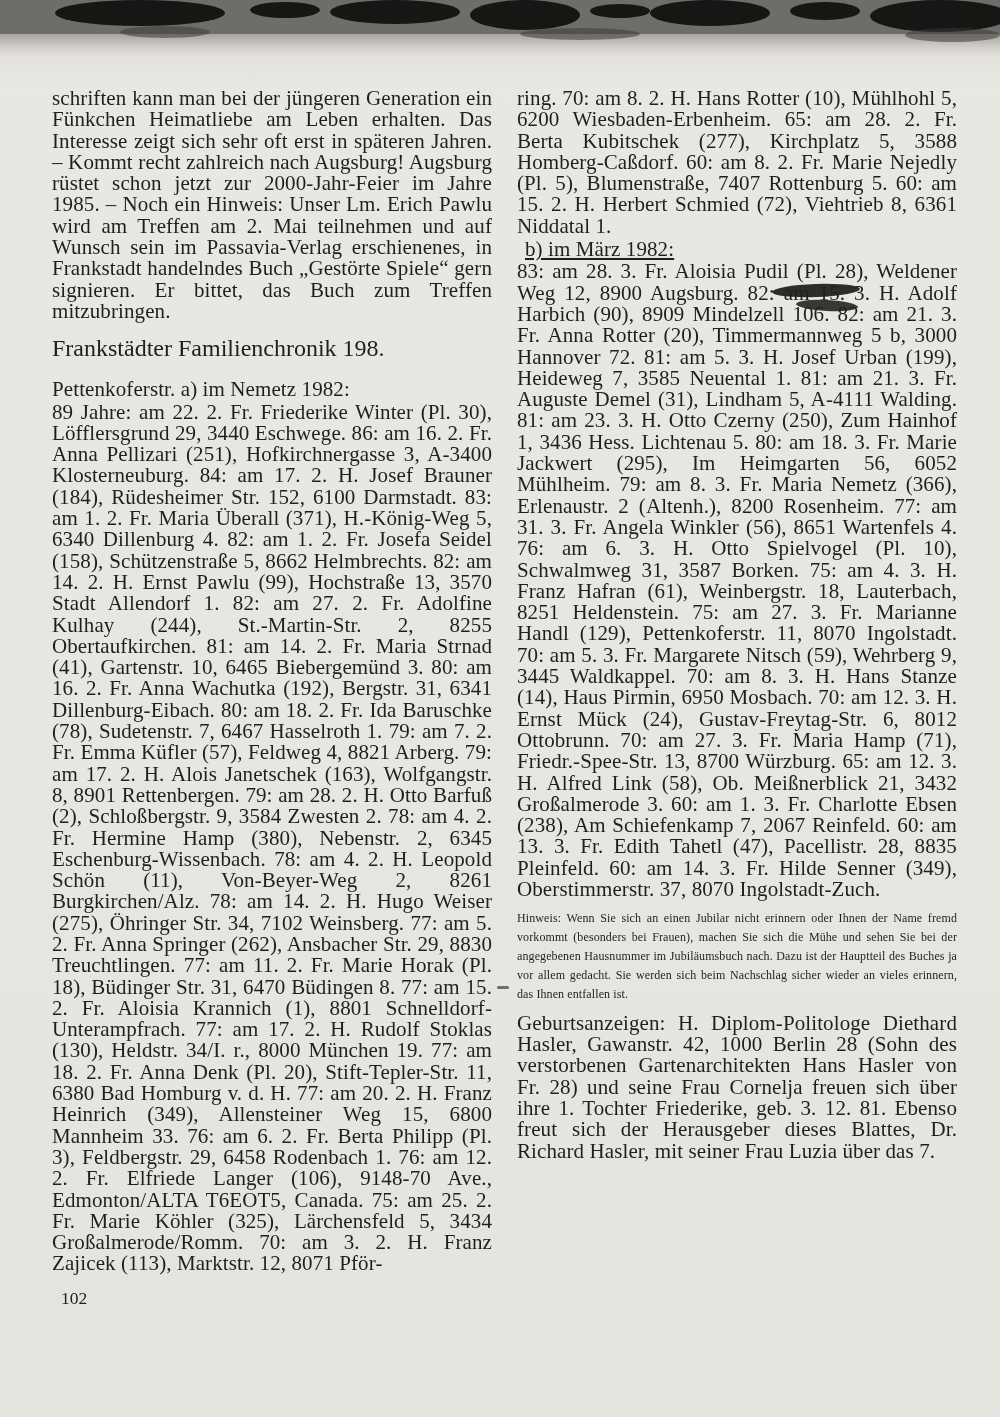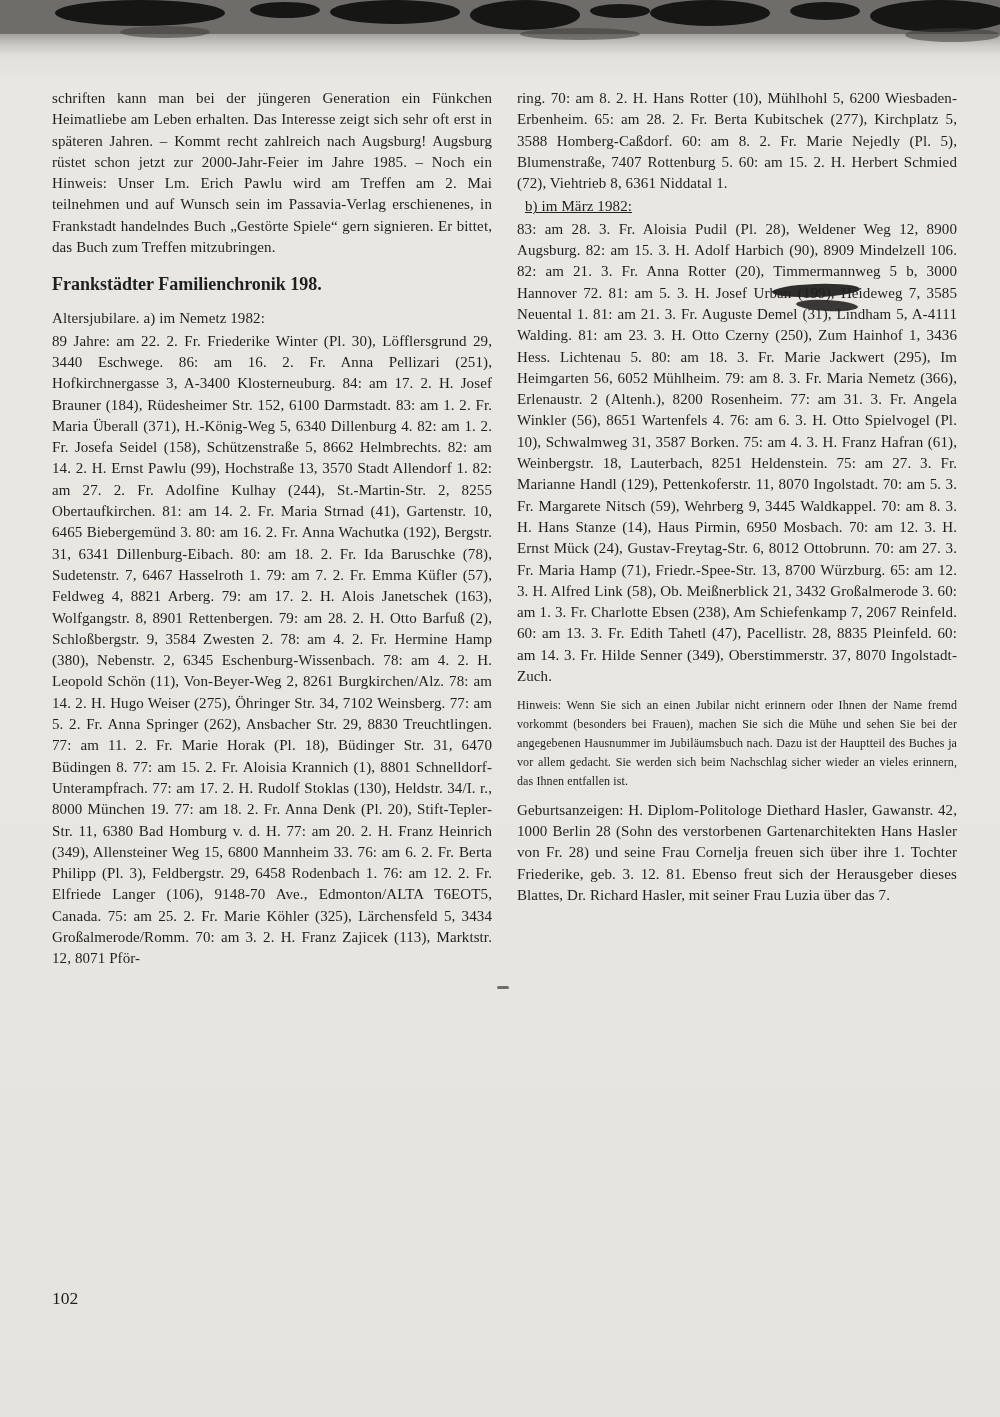--- a/index.html
+++ b/index.html
@@ -19,42 +19,42 @@
     background:linear-gradient(180deg,#a5a39e 0%,#cfccc7 55%,rgba(233,231,226,0) 100%);}
   .blob{position:absolute;background:#0c0c0c;border-radius:50%;opacity:.9;}
   .smudge{position:absolute;background:#3a3a38;border-radius:50%;opacity:.55;}
 
   .col{position:absolute;top:88px;width:440px;}
   .col-left{left:52px;}
   .col-right{left:517px;width:440px;}
 
   p.body{
     margin:0;
-    font-size:15px;
+    font-size:21px;
     line-height:21.3px;
     text-align:justify;
     letter-spacing:.1px;
   }
   p.body b{font-weight:400;}
   h2.heading{
-    margin:15px 0 13px 0;
-    font-size:18px;
+    margin:15px 0 20px 0;
+    font-size:24px;
     line-height:22px;
-    font-weight:700;
+    font-weight:400;
   }
   p.subhead{margin:0 0 1px 0;}
   p.maerz-head{margin:2px 0 1px 8px;text-decoration:underline;}
   p.small{
     font-size:12px;
     line-height:18.9px;
     margin:9px 0 9px 0;
   }
   p.geb{margin-top:0;}
   .pageno{
-    position:absolute;left:52px;top:1288px;
+    position:absolute;left:61px;top:1288px;
     font-size:17.5px;color:#1f1f1f;
   }
 </style>
 </head>
 <body>
 
 <div class="scan">
 
   <div class="scan-edge"></div>
   <div class="scan-edge-fade"></div>
@@ -70,21 +70,21 @@
   <div class="smudge" style="left:520px;top:28px;width:120px;height:12px;"></div>
   <div class="smudge" style="left:905px;top:28px;width:95px;height:14px;"></div>
 
   <div class="blob" style="left:772px;top:284px;width:88px;height:13px;transform:rotate(-2deg);opacity:.85;"></div>
   <div class="blob" style="left:796px;top:300px;width:62px;height:11px;transform:rotate(3deg);opacity:.8;"></div>
   <div class="smudge" style="left:497px;top:986px;width:12px;height:3px;border-radius:2px;opacity:.7;"></div>
 
   <div class="col col-left">
     <p class="body"><span>schriften kann man bei der jüngeren Generation ein Fünkchen Heimatliebe am Leben erhalten. Das Interesse zeigt sich sehr oft erst in späteren Jahren. – Kommt recht zahlreich nach Augsburg! Augsburg rüstet schon jetzt zur 2000-Jahr-Feier im Jahre 1985. – Noch ein Hinweis: Unser Lm. Erich Pawlu wird am Treffen am 2. Mai teilnehmen und auf Wunsch sein im Passavia-Verlag erschienenes, in Frankstadt handelndes Buch „Gestörte Spiele“ gern signieren. Er bittet, das Buch zum Treffen mitzubringen.</span></p>
     <h2 class="heading">Frankstädter Familienchronik 198.</h2>
-    <p class="body subhead"><b>Altersjubilare.</b><span> a) im Nemetz 1982:</span></p>
+    <p class="body subhead"><b>Pettenkoferstr.</b><span> a) im Nemetz 1982:</span></p>
     <p class="body"><span>89 Jahre: am 22. 2. Fr. </span><b>Friederike Winter</b><span> (Pl. 30), Löfflersgrund 29, 3440 Eschwege. 86: am 16. 2. Fr. </span><b>Anna Pellizari</b><span> (251), Hofkirchnergasse 3, A-3400 Klosterneuburg. 84: am 17. 2. H. </span><b>Josef Brauner</b><span> (184), Rüdesheimer Str. 152, 6100 Darmstadt. 83: am 1. 2. Fr. </span><b>Maria Überall</b><span> (371), H.-König-Weg 5, 6340 Dillenburg 4. 82: am 1. 2. Fr. </span><b>Josefa Seidel</b><span> (158), Schützenstraße 5, 8662 Helmbrechts. 82: am 14. 2. H. </span><b>Ernst Pawlu</b><span> (99), Hochstraße 13, 3570 Stadt Allendorf 1. 82: am 27. 2. Fr. </span><b>Adolfine Kulhay</b><span> (244), St.-Martin-Str. 2, 8255 Obertaufkirchen. 81: am 14. 2. Fr. </span><b>Maria Strnad</b><span> (41), Gartenstr. 10, 6465 Biebergemünd 3. 80: am 16. 2. Fr. </span><b>Anna Wachutka</b><span> (192), Bergstr. 31, 6341 Dillenburg-Eibach. 80: am 18. 2. Fr. </span><b>Ida Baruschke</b><span> (78), Sudetenstr. 7, 6467 Hasselroth 1. 79: am 7. 2. Fr. </span><b>Emma Küfler</b><span> (57), Feldweg 4, 8821 Arberg. 79: am 17. 2. H. </span><b>Alois Janetschek</b><span> (163), Wolfgangstr. 8, 8901 Rettenbergen. 79: am 28. 2. H. </span><b>Otto Barfuß</b><span> (2), Schloßbergstr. 9, 3584 Zwesten 2. 78: am 4. 2. Fr. </span><b>Hermine Hamp</b><span> (380), Nebenstr. 2, 6345 Eschenburg-Wissenbach. 78: am 4. 2. H. </span><b>Leopold Schön</b><span> (11), Von-Beyer-Weg 2, 8261 Burgkirchen/Alz. 78: am 14. 2. H. </span><b>Hugo Weiser</b><span> (275), Öhringer Str. 34, 7102 Weinsberg. 77: am 5. 2. Fr. </span><b>Anna Springer</b><span> (262), Ansbacher Str. 29, 8830 Treuchtlingen. 77: am 11. 2. Fr. </span><b>Marie Horak</b><span> (Pl. 18), Büdinger Str. 31, 6470 Büdingen 8. 77: am 15. 2. Fr. </span><b>Aloisia Krannich</b><span> (1), 8801 Schnelldorf-Unterampfrach. 77: am 17. 2. H. </span><b>Rudolf Stoklas</b><span> (130), Heldstr. 34/I. r., 8000 München 19. 77: am 18. 2. Fr. </span><b>Anna Denk</b><span> (Pl. 20), Stift-Tepler-Str. 11, 6380 Bad Homburg v. d. H. 77: am 20. 2. H. </span><b>Franz Heinrich</b><span> (349), Allensteiner Weg 15, 6800 Mannheim 33. 76: am 6. 2. Fr. </span><b>Berta Philipp</b><span> (Pl. 3), Feldbergstr. 29, 6458 Rodenbach 1. 76: am 12. 2. Fr. </span><b>Elfriede Langer</b><span> (106), 9148-70 Ave., Edmonton/ALTA T6EOT5, Canada. 75: am 25. 2. Fr. </span><b>Marie Köhler</b><span> (325), Lärchensfeld 5, 3434 Großalmerode/Romm. 70: am 3. 2. H. </span><b>Franz Zajicek</b><span> (113), Marktstr. 12, 8071 Pför-</span></p>
   </div>
 
   <div class="col col-right">
     <p class="body"><span>ring. 70: am 8. 2. H. </span><b>Hans Rotter</b><span> (10), Mühlhohl 5, 6200 Wiesbaden-Erbenheim. 65: am 28. 2. Fr. </span><b>Berta Kubitschek</b><span> (277), Kirchplatz 5, 3588 Homberg-Caßdorf. 60: am 8. 2. Fr. </span><b>Marie Nejedly</b><span> (Pl. 5), Blumenstraße, 7407 Rottenburg 5. 60: am 15. 2. H. </span><b>Herbert Schmied</b><span> (72), Viehtrieb 8, 6361 Niddatal 1.</span></p>
     <p class="body maerz-head">b) im März 1982:</p>
     <p class="body"><span>83: am 28. 3. Fr. </span><b>Aloisia Pudil</b><span> (Pl. 28), Weldener Weg 12, 8900 Augsburg. 82: am 15. 3. H. </span><b>Adolf Harbich</b><span> (90), 8909 Mindelzell 106. 82: am 21. 3. Fr. </span><b>Anna Rotter</b><span> (20), Timmermannweg 5 b, 3000 Hannover 72. 81: am 5. 3. H. </span><b>Josef Urban</b><span> (199), Heideweg 7, 3585 Neuental 1. 81: am 21. 3. Fr. </span><b>Auguste Demel</b><span> (31), Lindham 5, A-4111 Walding. 81: am 23. 3. H. </span><b>Otto Czerny</b><span> (250), Zum Hainhof 1, 3436 Hess. Lichtenau 5. 80: am 18. 3. Fr. </span><b>Marie Jackwert</b><span> (295), Im Heimgarten 56, 6052 Mühlheim. 79: am 8. 3. Fr. </span><b>Maria Nemetz</b><span> (366), Erlenaustr. 2 (Altenh.), 8200 Rosenheim. 77: am 31. 3. Fr. </span><b>Angela Winkler</b><span> (56), 8651 Wartenfels 4. 76: am 6. 3. H. </span><b>Otto Spielvogel</b><span> (Pl. 10), Schwalmweg 31, 3587 Borken. 75: am 4. 3. H. </span><b>Franz Hafran</b><span> (61), Weinbergstr. 18, Lauterbach, 8251 Heldenstein. 75: am 27. 3. Fr. </span><b>Marianne Handl</b><span> (129), Pettenkoferstr. 11, 8070 Ingolstadt. 70: am 5. 3. Fr. </span><b>Margarete Nitsch</b><span> (59), Wehrberg 9, 3445 Waldkappel. 70: am 8. 3. H. </span><b>Hans Stanze</b><span> (14), Haus Pirmin, 6950 Mosbach. 70: am 12. 3. H. </span><b>Ernst Mück</b><span> (24), Gustav-Freytag-Str. 6, 8012 Ottobrunn. 70: am 27. 3. Fr. Maria Hamp (71), Friedr.-Spee-Str. 13, 8700 Würzburg. 65: am 12. 3. H. </span><b>Alfred Link</b><span> (58), Ob. Meißnerblick 21, 3432 Großalmerode 3. 60: am 1. 3. Fr. </span><b>Charlotte Ebsen</b><span> (238), Am Schiefenkamp 7, 2067 Reinfeld. 60: am 13. 3. Fr. </span><b>Edith Tahetl</b><span> (47), Pacellistr. 28, 8835 Pleinfeld. 60: am 14. 3. Fr. </span><b>Hilde Senner</b><span> (349), Oberstimmerstr. 37, 8070 Ingolstadt-Zuch.</span></p>
     <p class="body small"><b>Hinweis:</b><span> Wenn Sie sich an einen Jubilar nicht erinnern oder Ihnen der Name fremd vorkommt (besonders bei Frauen), machen Sie sich die Mühe und sehen Sie bei der angegebenen Hausnummer im Jubiläumsbuch nach. Dazu ist der Hauptteil des Buches ja vor allem gedacht. Sie werden sich beim Nachschlag sicher wieder an vieles erinnern, das Ihnen entfallen ist.</span></p>
     <p class="body geb"><b>Geburtsanzeigen:</b><span> H. Diplom-Politologe </span><b>Diethard Hasler,</b><span> Gawanstr. 42, 1000 Berlin 28 (Sohn des verstorbenen Gartenarchitekten Hans Hasler von Fr. 28) und seine Frau Cornelja freuen sich über ihre 1. Tochter Friederike, geb. 3. 12. 81. Ebenso freut sich der Herausgeber dieses Blattes, Dr. Richard Hasler, mit seiner Frau Luzia über das 7.</span></p>
   </div>

